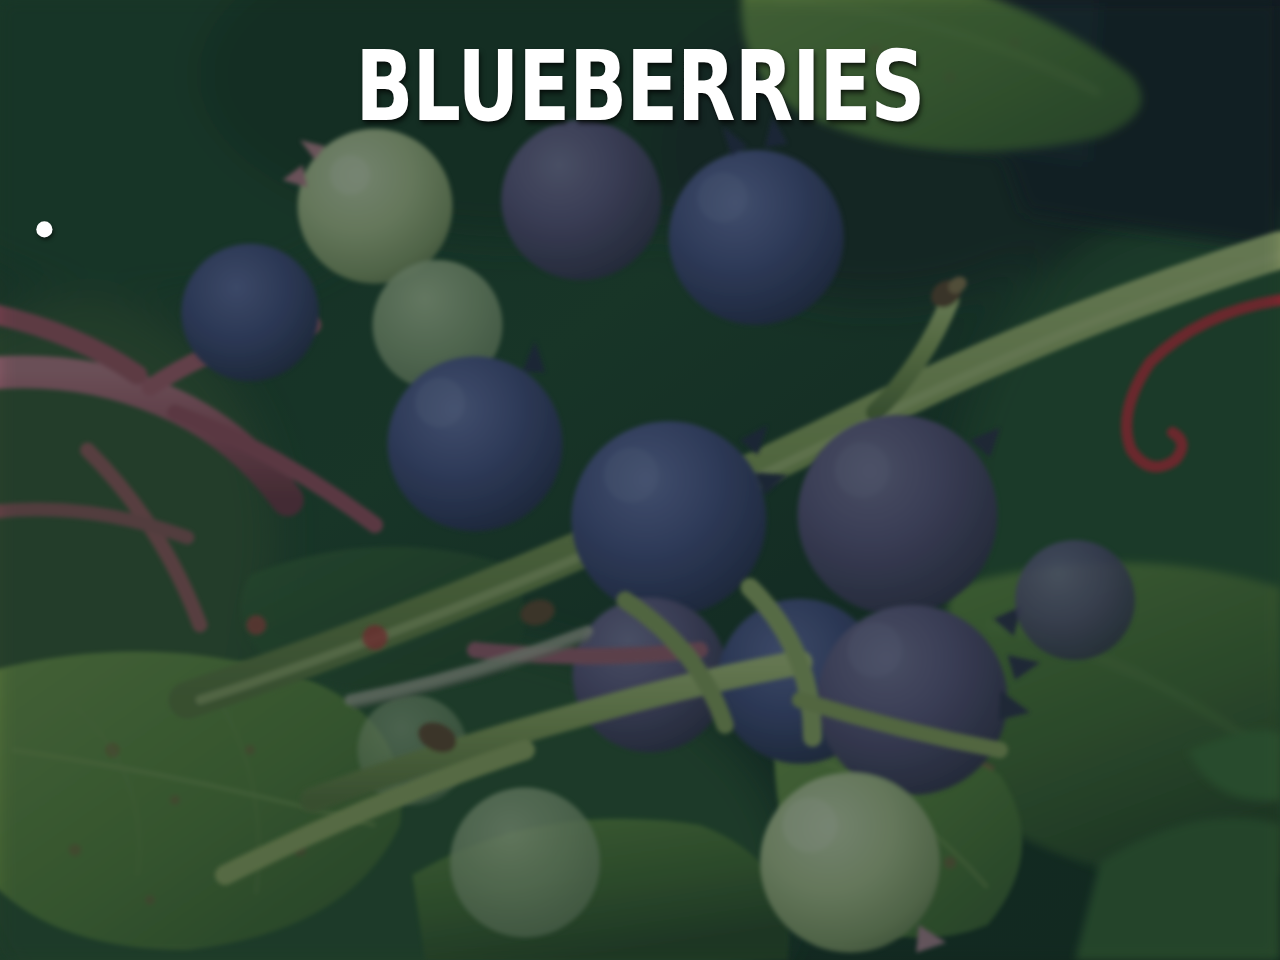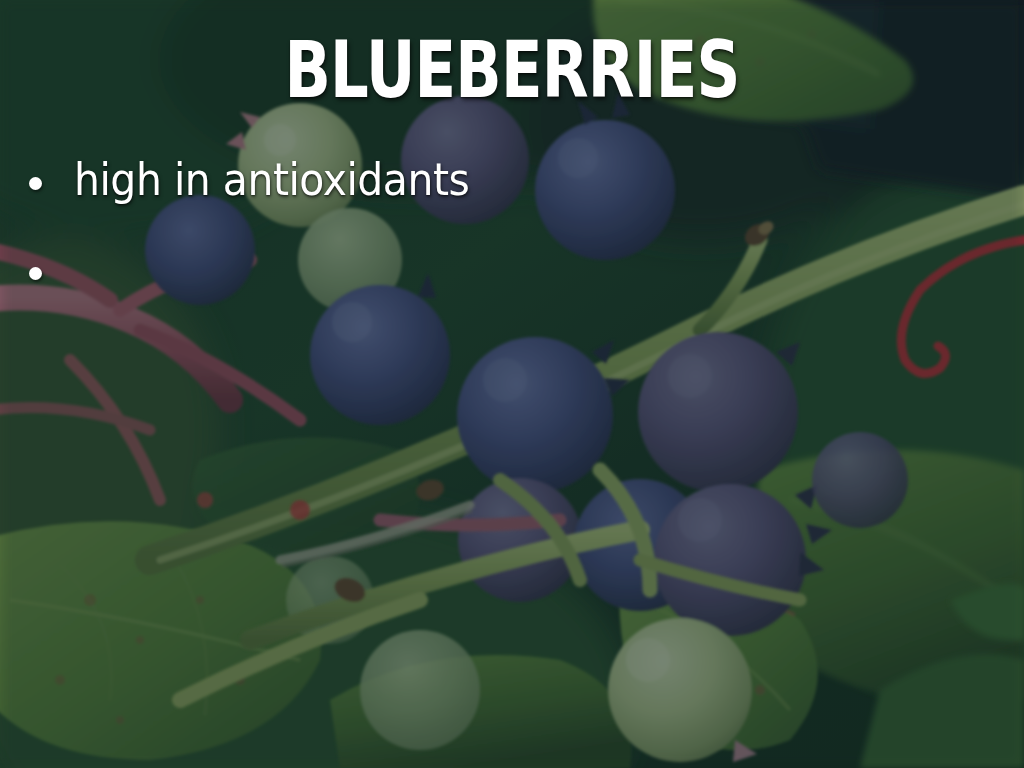--- a/index.html
+++ b/index.html
@@ -324,24 +324,20 @@
   </svg>
 
   <div id="bg-overlay"></div>
 
   <div id="content">
 
     <div id="slide-title">BLUEBERRIES</div>
 
     <ul id="bullet-list">
 
-      <li class="bullet-row">
-        <span class="bullet-dot"></span>
-        <span class="bullet-text">high in antioxidants</span>
-      </li>
 
 
 
 
       <li class="bullet-row">
         <span class="bullet-dot"></span>
         <span class="bullet-text"></span>
       </li>
 
     </ul>

